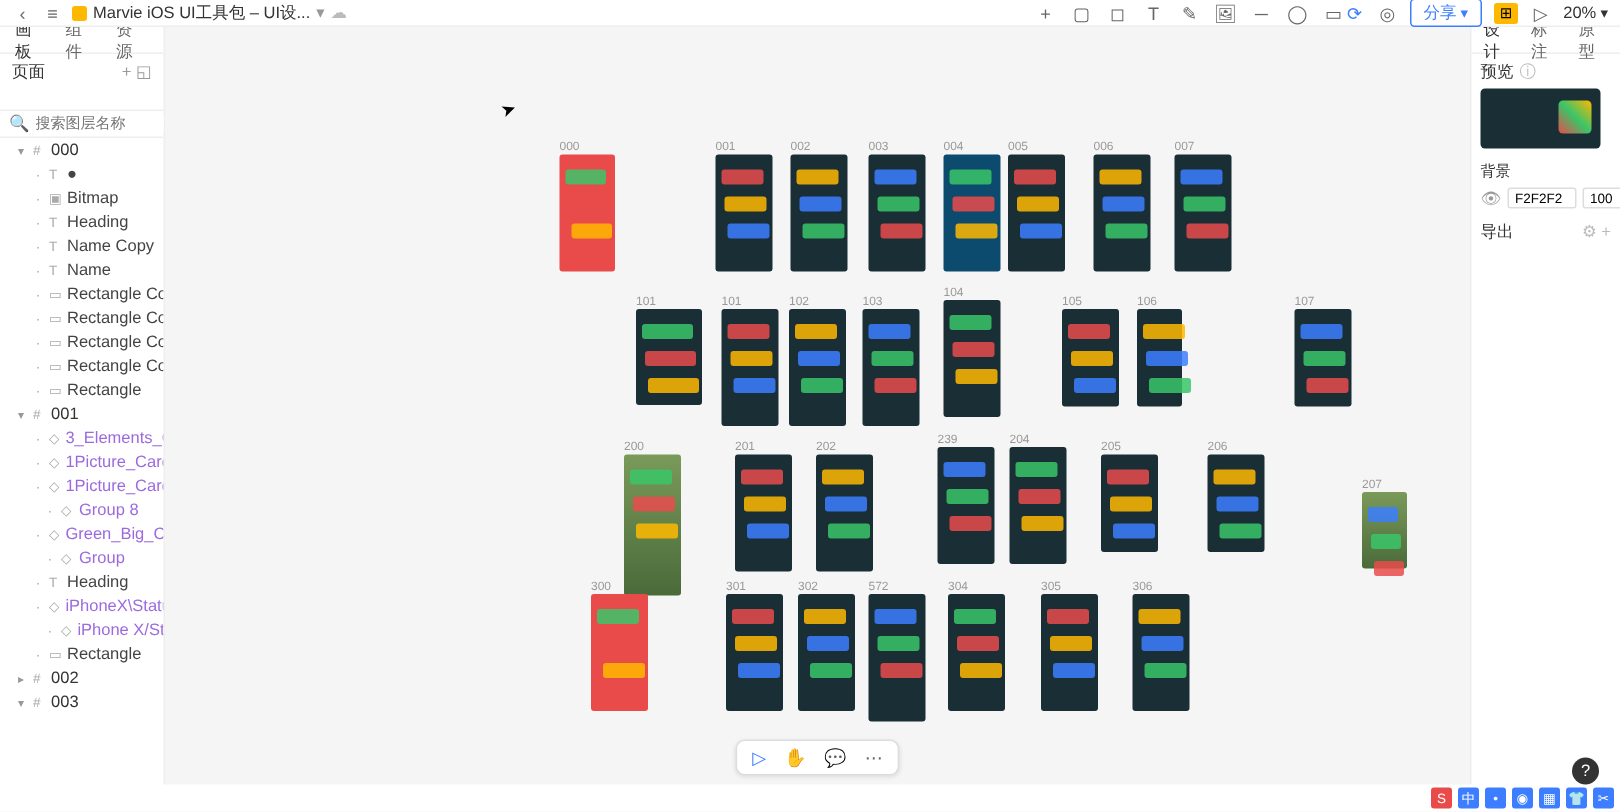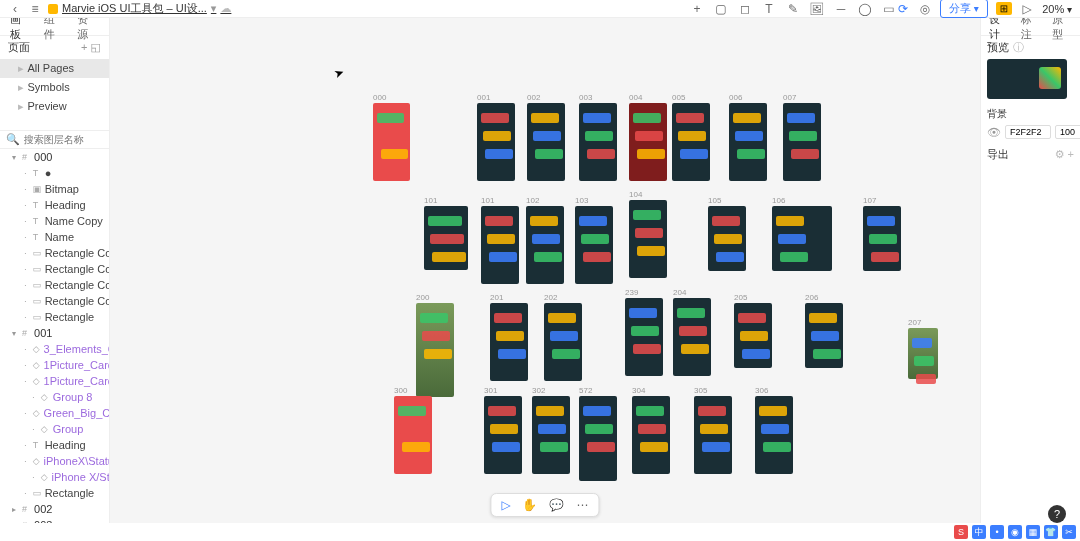--- a/index.html
+++ b/index.html
@@ -4,21 +4,21 @@
 <style>
 * { margin:0; padding:0; box-sizing:border-box; font-family:-apple-system,"PingFang SC","Microsoft YaHei",sans-serif; font-size:11px; }
 body { width:1080px; height:541px; background:#fff; overflow:hidden; position:relative; }
 
 
 .topbar { height:18px; display:flex; align-items:center; padding:0 8px; border-bottom:1px solid #eee; }
 .topbar .left { display:flex; align-items:center; gap:6px; flex:1; }
 .topbar .center { display:flex; align-items:center; gap:10px; }
 .topbar .right { display:flex; align-items:center; gap:8px; }
 .icon-btn { width:14px; height:14px; display:inline-flex; align-items:center; justify-content:center; color:#666; cursor:pointer; font-size:12px; }
-.doc-title { font-size:11px; color:#333; display:flex; align-items:center; gap:4px;text-decoration:underline; }
+.doc-title { font-size:11px; color:#333; display:flex; align-items:center; gap:4px; }
 .doc-title .logo { width:10px; height:10px; background:#ffb800; border-radius:2px; display:inline-block; }
 .share-btn { background:#fff; border:1px solid #3c7eff; color:#3c7eff; padding:1px 8px; border-radius:3px; font-size:10px; cursor:pointer; }
 .ruler-btn { background:#ffb800; padding:1px 4px; border-radius:2px; font-size:10px; }
 .zoom { font-size:10px; color:#333; }
 
 
 .tabs { height:18px; display:flex; align-items:center; gap:12px; padding:0 10px; border-bottom:1px solid #eee; font-size:10px; color:#666; }
 .tabs.right-tabs { justify-content:flex-start; padding-left:8px; }
 
 
@@ -40,21 +40,21 @@
 .layer.depth2 { padding-left:24px; }
 .layer.depth3 { padding-left:32px; }
 .layer .sym { color:#aaa; font-size:9px; width:8px; display:inline-block; }
 .layer.purple { color:#9c6ade; }
 .layer .tw { color:#999; font-size:8px; margin-right:2px; }
 
 
 .artboard { position:absolute; background:#1a2e35; border-radius:2px; }
 .artboard .lbl { position:absolute; top:-10px; left:0; font-size:8px; color:#999; }
 .ab-red { background:#e94b4b; }
-.ab-light { background:#7f1d1d; }
+.ab-light { background:#0c4a6e; }
 .ab-img { background:linear-gradient(#7a9a5a,#4a6a3a); }
 
 
 .float-tb { position:absolute; bottom:6px; left:50%; transform:translateX(-50%); background:#fff; border:1px solid #ddd; border-radius:6px; padding:4px 10px; display:flex; gap:12px; box-shadow:0 1px 3px rgba(0,0,0,.1); }
 .float-tb .tb-i { color:#666; font-size:12px; cursor:pointer; }
 .float-tb .tb-i.primary { color:#3c7eff; }
 
 
 .rp-head { font-size:10px; color:#333; margin-bottom:4px; display:flex; align-items:center; gap:4px; }
 .rp-thumb { width:80px; height:40px; background:#1a2e35; border-radius:3px; margin-bottom:8px; position:relative; }
@@ -116,25 +116,20 @@
       <span>组件</span>
       <span>资源</span>
     </div>
     <div class="pages-head">
       <span>页面</span>
       <span>
         <span style="color:#999">+</span>
         <span style="color:#999">◱</span>
       </span>
     </div>
-    <div class="pages-list" id="pages-list">
-        <div class="pg sel"><span style="color:#bbb;margin-right:4px">▸</span>All Pages</div>
-        <div class="pg"><span style="color:#bbb;margin-right:4px">▸</span>Symbols</div>
-        <div class="pg"><span style="color:#bbb;margin-right:4px">▸</span>Preview</div>
-      </div>
     <div class="search-row">
       <span style="color:#bbb;margin-right:4px">🔍</span>
       <input placeholder="搜索图层名称" style="">
 
     </div>
     <div class="layers" id="layers-list">
         <div class="layer depth1">
           <span class="tw">▾</span>
           <span class="sym">#</span>
           <span>000</span>
@@ -337,21 +332,21 @@
           <div class="chip" style="background: rgb(58, 197, 105); left: 4px; top: 10px; width: 28px; height: 10px; opacity: 0.85;"></div>
           <div class="chip" style="background: rgb(233, 75, 75); left: 6px; top: 28px; width: 28px; height: 10px; opacity: 0.85;"></div>
           <div class="chip" style="background: rgb(255, 184, 0); left: 8px; top: 46px; width: 28px; height: 10px; opacity: 0.85;"></div>
         </div>
         <div class="artboard " style="left: 598px; top: 188px; width: 38px; height: 65px;">
           <div class="lbl">105</div>
           <div class="chip" style="background: rgb(233, 75, 75); left: 4px; top: 10px; width: 28px; height: 10px; opacity: 0.85;"></div>
           <div class="chip" style="background: rgb(255, 184, 0); left: 6px; top: 28px; width: 28px; height: 10px; opacity: 0.85;"></div>
           <div class="chip" style="background: rgb(60, 126, 255); left: 8px; top: 46px; width: 28px; height: 10px; opacity: 0.85;"></div>
         </div>
-        <div class="artboard " style="left: 662px; top: 188px; width: 60px; height: 65px; text-align: right;">
+        <div class="artboard " style="left: 648px; top: 188px; width: 30px; height: 65px; text-align: right;">
           <div class="lbl">106</div>
           <div class="chip" style="background: rgb(255, 184, 0); left: 4px; top: 10px; width: 28px; height: 10px; opacity: 0.85;"></div>
           <div class="chip" style="background: rgb(60, 126, 255); left: 6px; top: 28px; width: 28px; height: 10px; opacity: 0.85;"></div>
           <div class="chip" style="background: rgb(58, 197, 105); left: 8px; top: 46px; width: 28px; height: 10px; opacity: 0.85;"></div>
         </div>
         <div class="artboard " style="left: 753px; top: 188px; width: 38px; height: 65px;">
           <div class="lbl">107</div>
           <div class="chip" style="background: rgb(60, 126, 255); left: 4px; top: 10px; width: 28px; height: 10px; opacity: 0.85;"></div>
           <div class="chip" style="background: rgb(58, 197, 105); left: 6px; top: 28px; width: 28px; height: 10px; opacity: 0.85;"></div>
           <div class="chip" style="background: rgb(233, 75, 75); left: 8px; top: 46px; width: 28px; height: 10px; opacity: 0.85;"></div>

